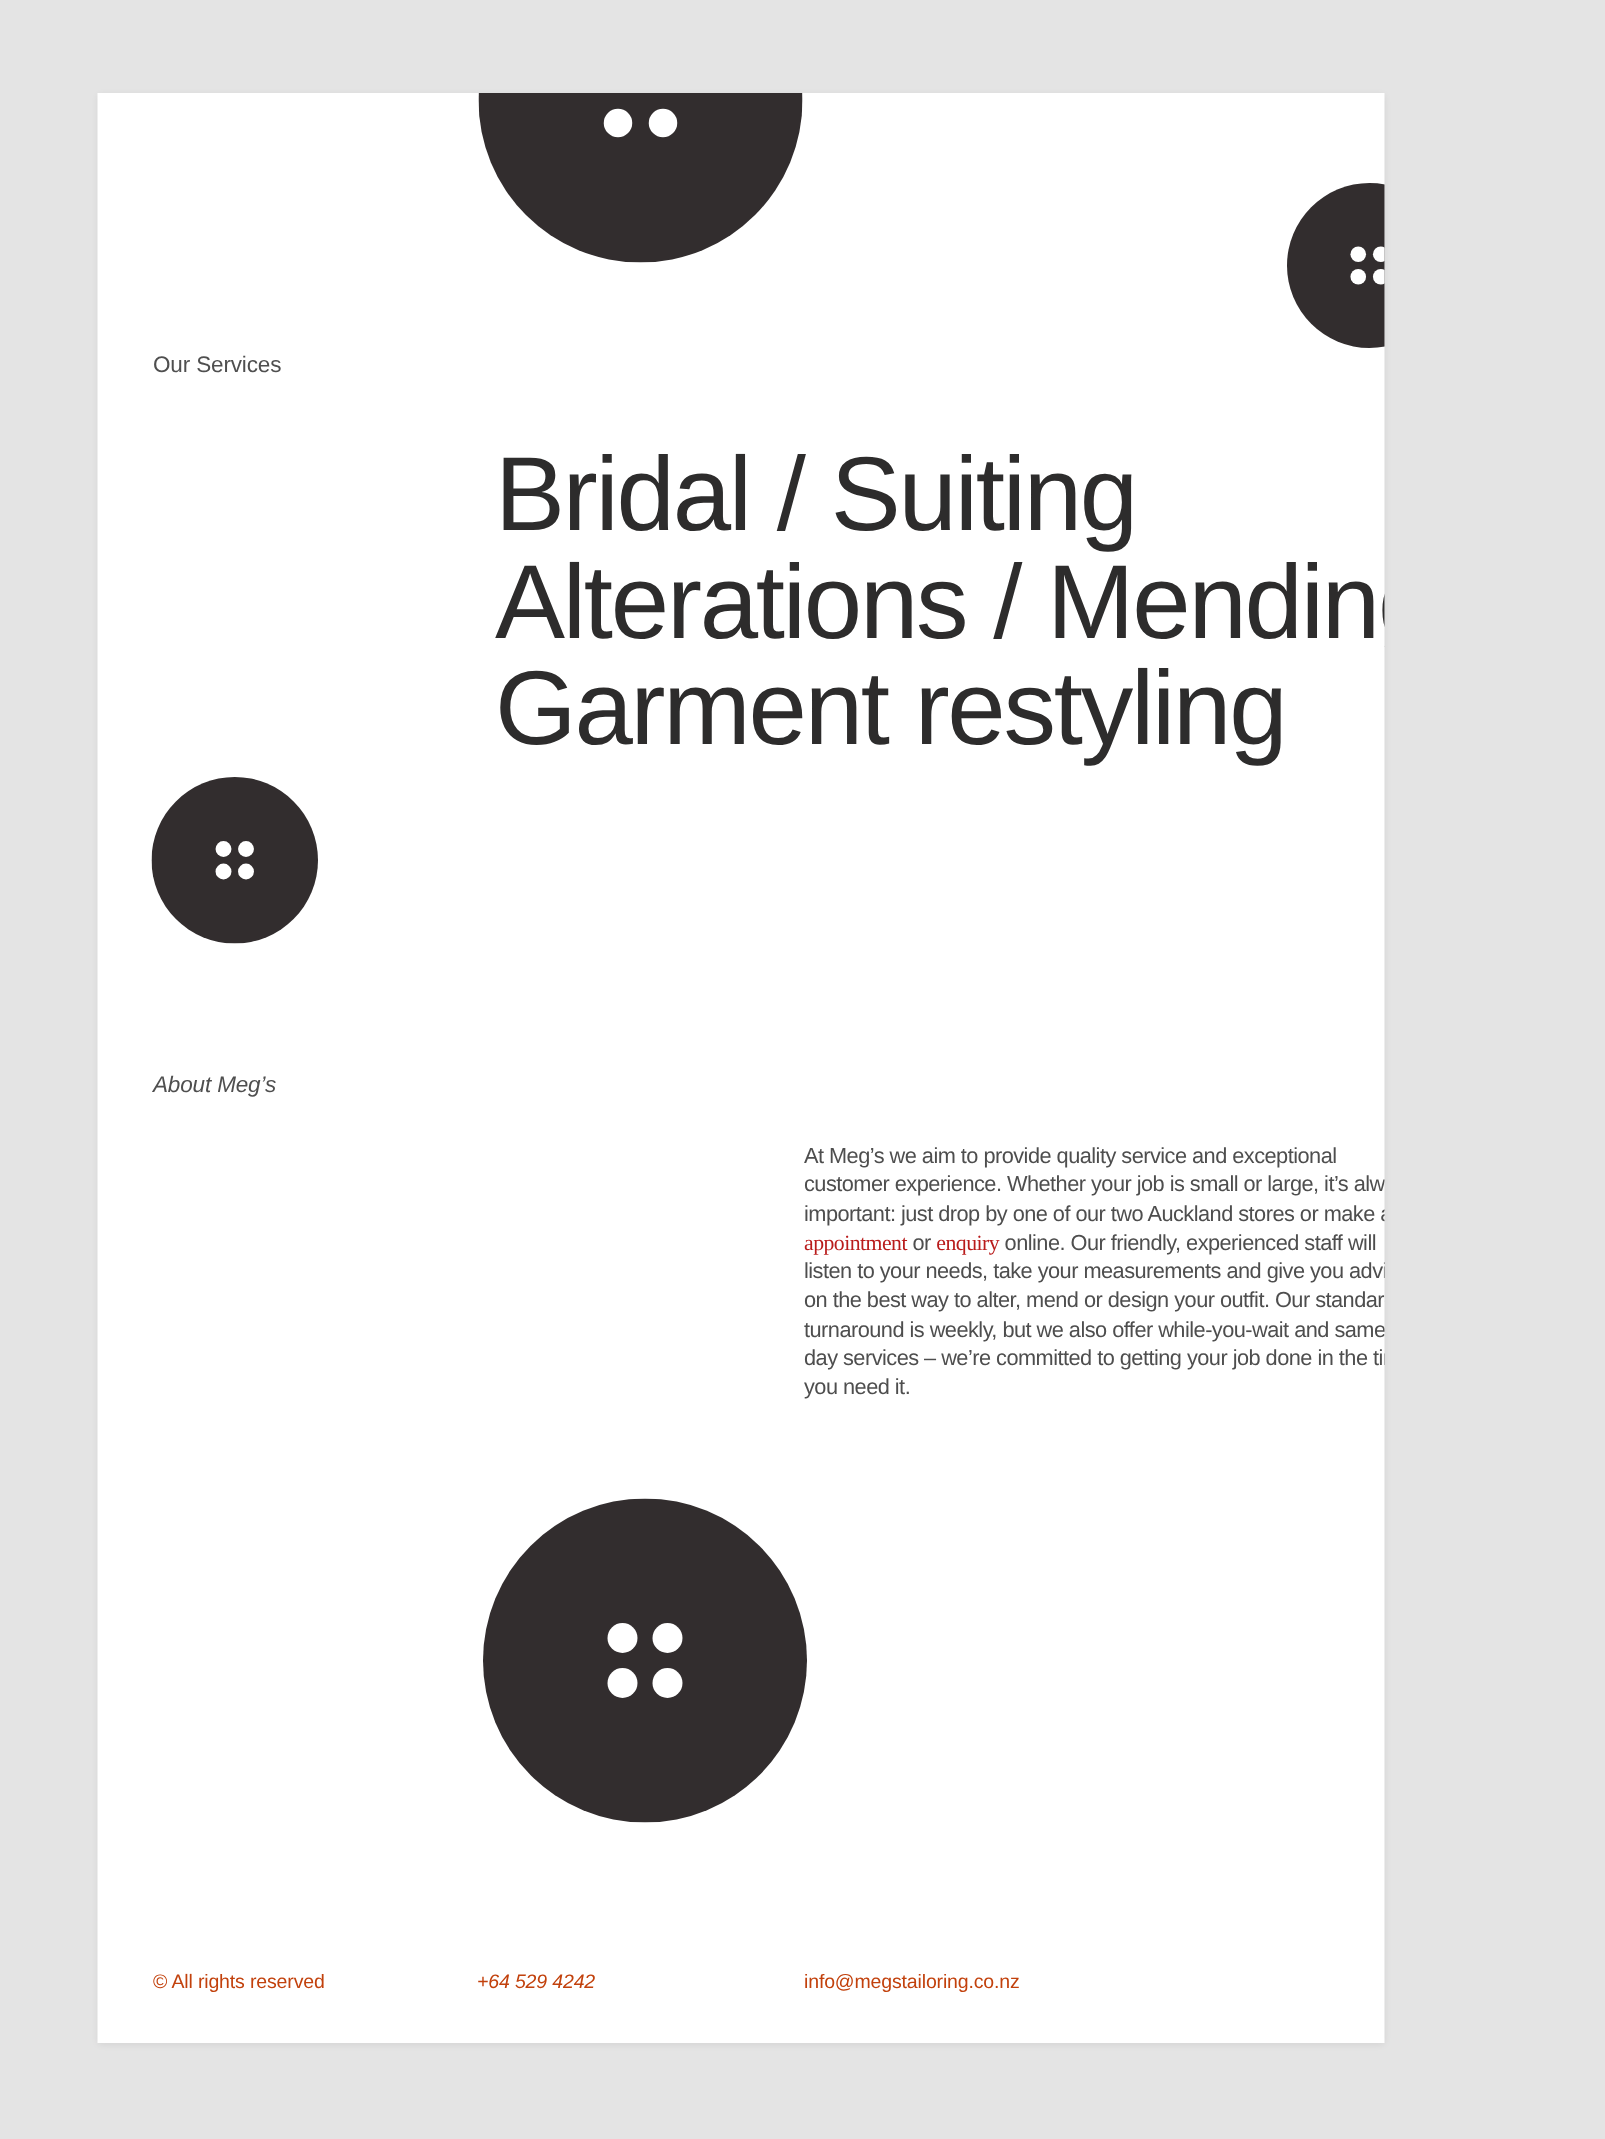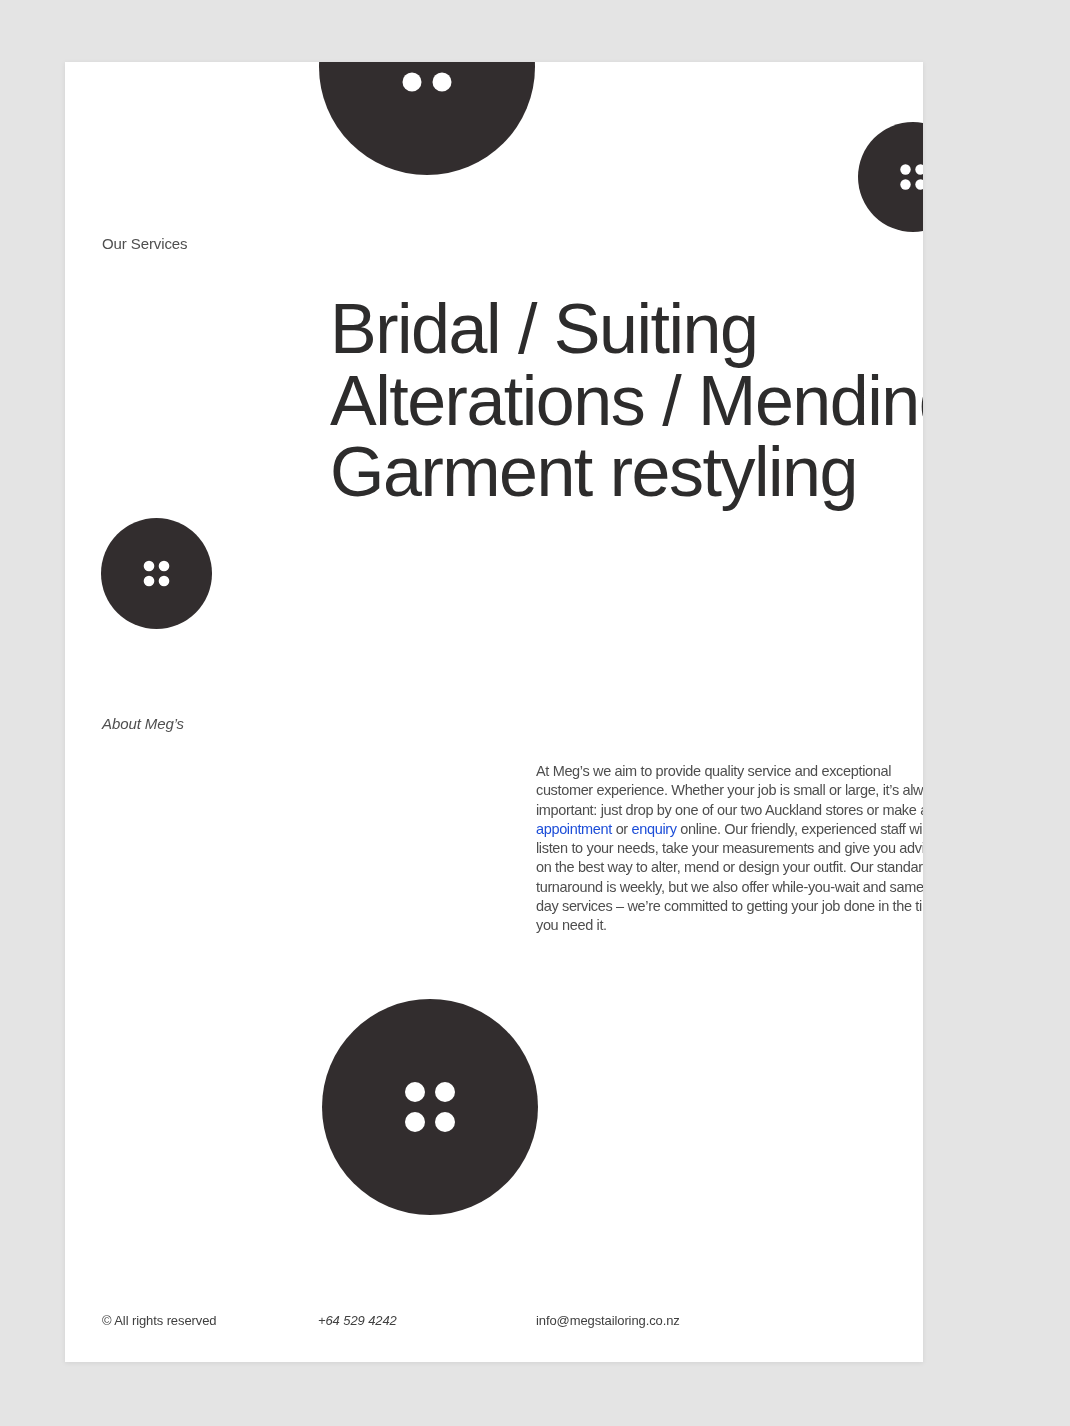--- a/index.html
+++ b/index.html
@@ -40,26 +40,26 @@
     white-space:nowrap;
   }
   .about-paragraph{
     position:absolute;left:471px;top:700px;
     width:470px;margin:0;
     font-size:14.5px;line-height:19.3px;
     letter-spacing:-0.35px;
     color:#4e4e4e;
     white-space:pre-line;
   }
-  .about-paragraph a{color:#1d4ed8;text-decoration:none;cursor:pointer;}
+  .about-paragraph a{color:#b91c1c;text-decoration:none;cursor:pointer;font-family:Liberation Serif, serif;}
 
   .footer-item{
     position:absolute;top:1251px;
     font-size:13px;line-height:16px;
-    color:#404040;letter-spacing:-0.1px;
+    color:#c2410c;letter-spacing:-0.1px;
     text-decoration:none;
   }
   .footer-copyright{left:37px;}
   .footer-phone{left:253px;font-style:italic;}
   .footer-email{left:471px;}
   .back-to-top{
     position:absolute;left:884px;top:1226px;
     width:28px;height:38px;
     background:none;border:none;padding:0;margin:0;
     cursor:pointer;display:flex;align-items:center;justify-content:center;

